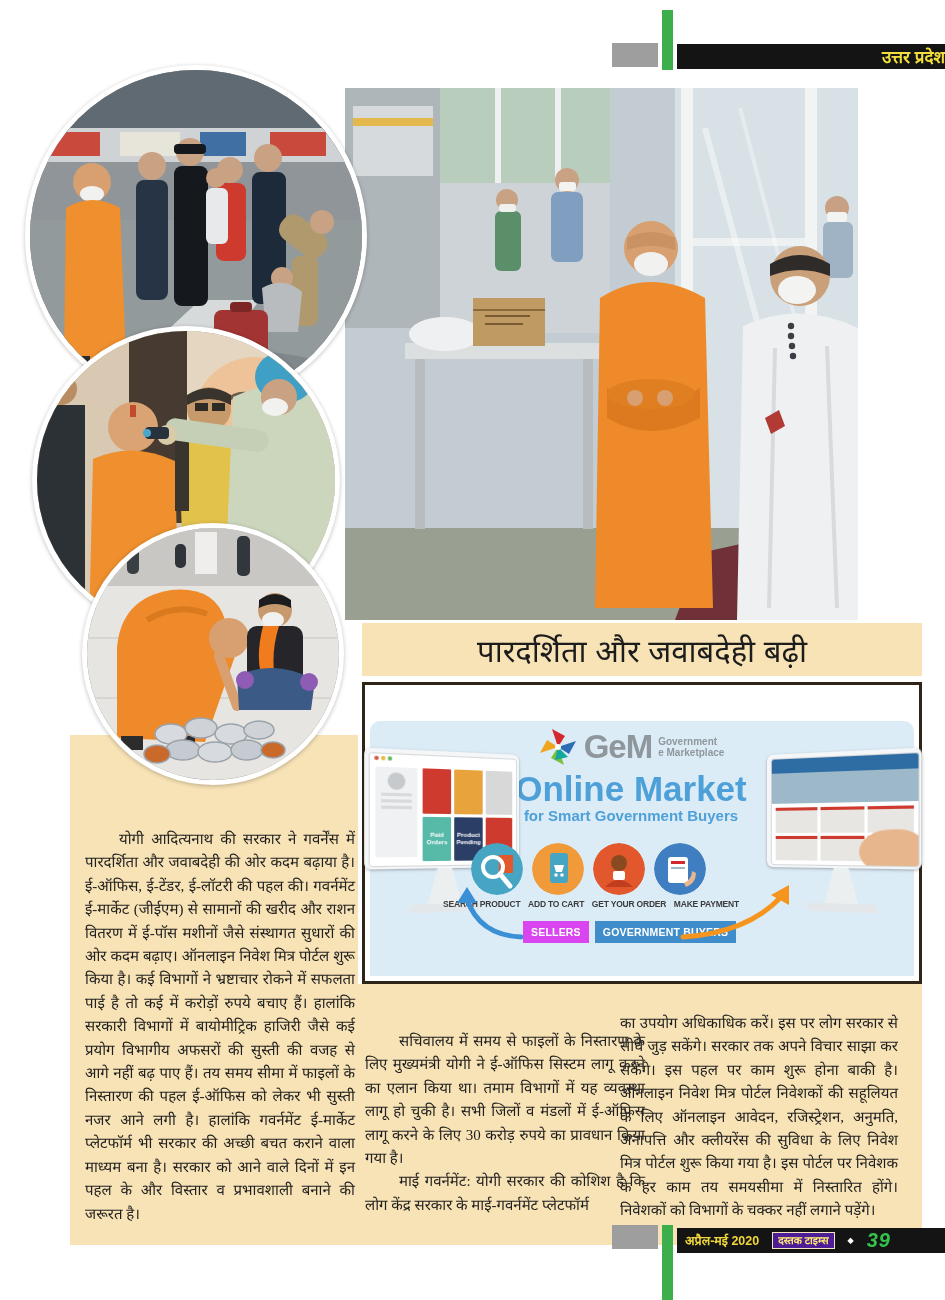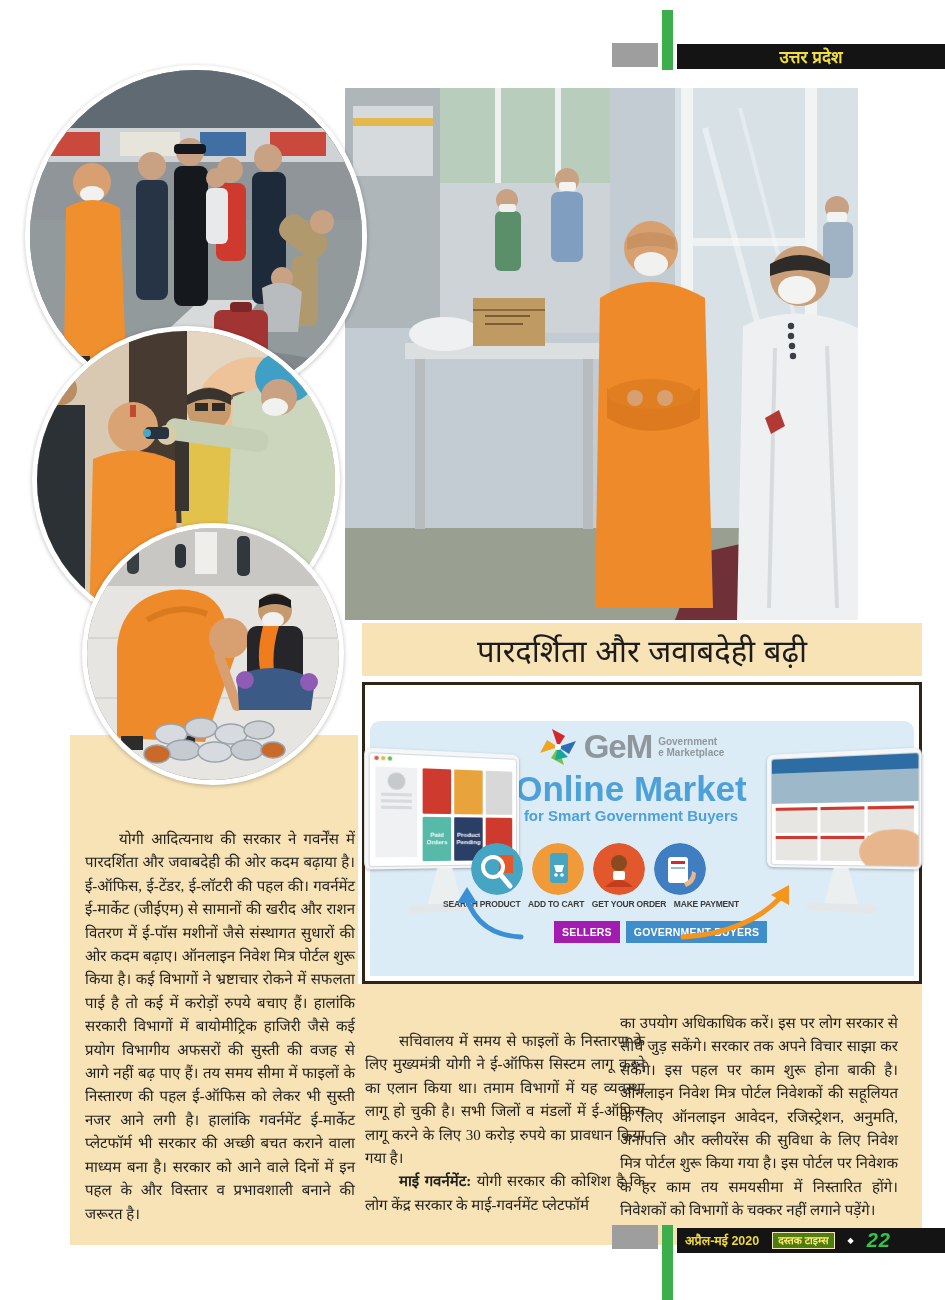--- a/index.html
+++ b/index.html
@@ -6,27 +6,27 @@
   #page{position:relative;width:945px;height:1300px;margin:0 auto;background:#ffffff;overflow:hidden;
         font-family:"Liberation Sans","DejaVu Sans",sans-serif;}
   .abs{position:absolute;}
 
   
   .gray-box{background:#9e9e9e;}
   .green-bar{background:#3cae4b;}
   .black-bar{background:#141414;display:flex;align-items:center;}
   .hdr-gray{left:612px;top:43px;width:46px;height:24px;}
   .hdr-green{left:662px;top:10px;width:11px;height:60px;}
-  .hdr-black{left:677px;top:44px;width:268px;height:25px;justify-content:center;}
+  .hdr-black{left:677px;top:44px;width:268px;height:25px;justify-content:flex-end;}
   .hdr-black span{color:#f2de3c;font-size:17px;font-weight:bold;}
   .ftr-gray{left:612px;top:1225px;width:46px;height:24px;}
   .ftr-green{left:662px;top:1225px;width:11px;height:75px;}
   .ftr-black{left:677px;top:1228px;width:268px;height:25px;padding-left:8px;box-sizing:border-box;gap:13px;}
   .ftr-date{color:#f0d83a;font-size:12.5px;font-weight:bold;}
-  .mag-logo{background:#4d7c0f;color:#ffe873;font-size:10.5px;font-weight:bold;padding:1px 5px;border:1px solid #f6e6c0;line-height:13px;}
+  .mag-logo{background:#4c1d95;color:#ffe873;font-size:10.5px;font-weight:bold;padding:1px 5px;border:1px solid #f6e6c0;line-height:13px;}
   .ftr-diamond{color:#ffffff;font-size:8px;}
   .ftr-page{color:#35c24b;font-size:20px;font-weight:bold;font-style:italic;letter-spacing:1px;}
 
   
   .cream{background:#f8e3b6;}
   .cream-left{left:70px;top:735px;width:288px;height:510px;}
   .cream-bottom{left:70px;top:984px;width:852px;height:261px;}
 
   
   .headline{left:362px;top:623px;width:560px;height:53px;background:#f8e3b6;display:flex;align-items:center;justify-content:center;}
@@ -44,38 +44,38 @@
   
   .body-text{color:#1f1f1f;font-size:15px;line-height:23.4px;text-align:justify;
              font-family:"Liberation Serif","DejaVu Serif",serif;}
   .indent{text-indent:34px;}
   .col-left{left:85px;top:828px;width:270px;}
   .section-heading{left:365px;top:986px;width:285px;font-size:19px;line-height:26px;font-weight:bold;color:#141414;
                    font-family:"Liberation Sans","DejaVu Sans",sans-serif;}
   .col-mid{left:365px;top:1030px;width:280px;}
   .col-mid p{margin:0;}
   .col-right{left:620px;top:997px;width:278px;margin-top:15px;}
-  .lead{font-weight:bold;}
+  .lead{font-weight:normal;}
 
   
   .ad-box{left:362px;top:682px;width:560px;height:302px;background:#ffffff;border:3px solid #2e2417;box-sizing:border-box;}
   .ad-blue{position:absolute;left:5px;right:5px;top:36px;bottom:5px;background:#dcecf7;border-radius:10px 10px 0 0;}
   .ad-head{position:absolute;left:12px;top:42px;width:490px;text-align:center;padding-left:9px;}
   .gem-brand{display:flex;align-items:center;justify-content:center;gap:6px;}
   .gem-word{font-size:33px;font-weight:bold;color:#8f979c;letter-spacing:-1px;}
   .gem-tag{font-size:10px;color:#8f979c;text-align:left;line-height:11px;font-weight:bold;}
   .ad-title{margin-top:2px;font-size:35px;font-weight:bold;color:#4da0d8;letter-spacing:0px;}
   .ad-subtitle{font-size:15px;font-weight:bold;color:#4da0d8;margin-top:-2px;}
   .icons-row{position:absolute;left:106px;top:158px;display:flex;gap:9px;}
   .step-circle{width:52px;height:52px;border-radius:50%;}
   .steps-row{position:absolute;left:78px;top:214px;width:296px;display:flex;justify-content:space-between;}
   .steps-row span{font-size:8.5px;font-weight:bold;color:#3c3c3c;letter-spacing:-0.2px;white-space:nowrap;}
   .btns-row{position:absolute;left:158px;top:236px;display:flex;gap:6px;}
   .ad-btn{color:#ffffff;font-weight:bold;font-size:10.5px;padding:5px 8px;letter-spacing:0.2px;}
-  .btn-sellers{background:#a21caf;margin-left:31px;}
+  .btn-sellers{background:#d946ef;}
   .btn-buyers{background:#3f8ecb;}
   .arrow-svg{position:absolute;}
 
   
   .monitor{position:absolute;width:148px;height:168px;}
   .monitor-left{left:6px;top:70px;transform:perspective(500px) rotateY(16deg);transform-origin:right center;}
   .monitor-right{left:402px;top:70px;transform:perspective(500px) rotateY(-16deg);transform-origin:left center;}
   .mframe{position:absolute;left:0;top:0;width:148px;height:112px;background:#f4f6f7;border-radius:6px;
           box-shadow:0 1px 3px rgba(0,0,0,.3);padding:4px;box-sizing:border-box;}
   .mscreen{width:100%;height:100%;background:#ffffff;border-radius:3px;position:relative;overflow:hidden;border:1px solid #d5d8da;}
@@ -439,16 +439,16 @@
       </g>
     </svg>
   </div>
 
   <div class="abs gray-box ftr-gray"></div>
   <div class="abs green-bar ftr-green"></div>
   <div class="abs black-bar ftr-black">
     <span class="ftr-date">अप्रैल-मई 2020</span>
     <span class="mag-logo">दस्तक टाइम्स</span>
     <span class="ftr-diamond">◆</span>
-    <span class="ftr-page">22</span>
+    <span class="ftr-page">39</span>
   </div>
 
 </div>
 
 </body></html>

